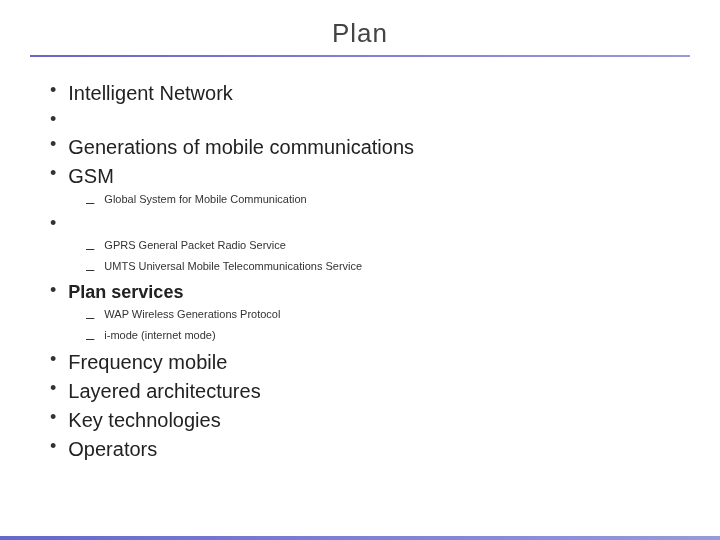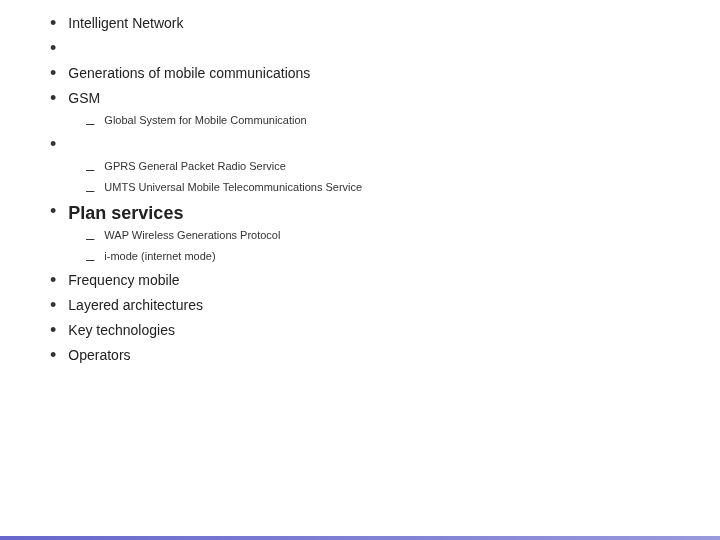--- a/index.html
+++ b/index.html
@@ -58,21 +58,21 @@
 
     .bullet-dot {
       color: #333333;
       font-size: 18px;
       margin-right: 12px;
       margin-top: -2px;
       flex-shrink: 0;
     }
 
     .bullet-text-large {
-      font-size: 14px;
+      font-size: 20px;
       color: #222222;
       font-weight: normal;
     }
 
     .bullet-text-medium {
       font-size: 18px;
       color: #222222;
       font-weight: bold;
     }
 
@@ -98,20 +98,24 @@
     .bottom-bar {
       height: 4px;
       background: linear-gradient(to right, #6666cc, #9999dd);
       margin: 0 0 0 0;
     }
   </style>
 </head>
 <body>
 
 <div class="slide">
+  <div class="title-area">
+    <h1 class="title">Plan</h1>
+    <div class="title-underline"></div>
+  </div>
 
   <div class="content-area">
 
     <div class="bullet-item">
       <span class="bullet-dot">•</span>
       <span class="bullet-text-large">Intelligent Network</span>
     </div>
 
     <div class="bullet-item">
       <span class="bullet-dot">•</span>

